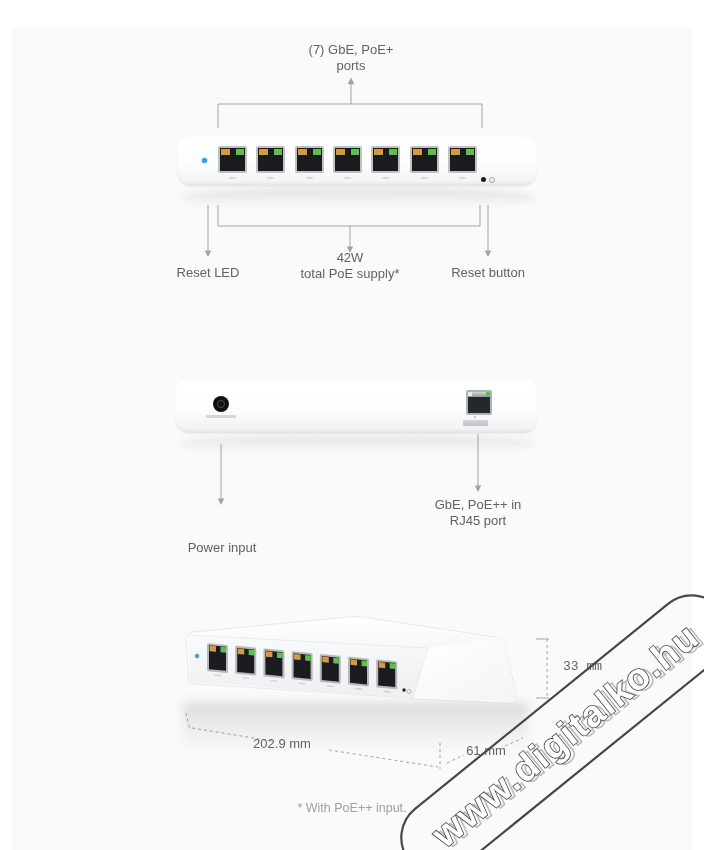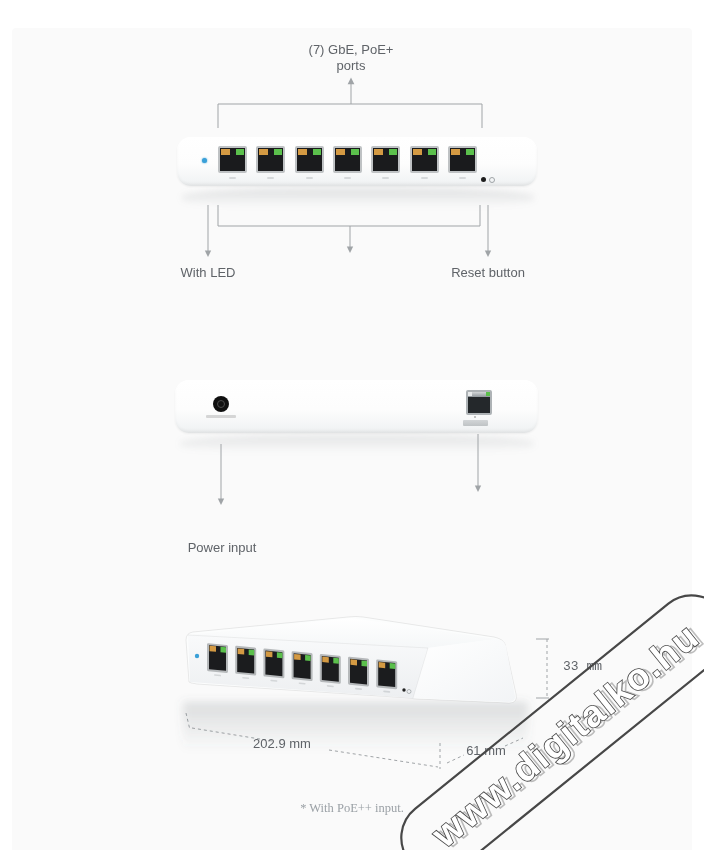--- a/index.html
+++ b/index.html
@@ -141,36 +141,44 @@
         <div class="port" style="left: 192px;"></div>
         <span class="port-mark" style="left: 203px;"></span>
         <div class="port" style="left: 230px;"></div>
         <span class="port-mark" style="left: 241px;"></span>
       </div>
     <span class="reset-dot"></span>
     <span class="reset-ring"></span>
   </div>
   <div class="reflection refl-front"></div>
 
-  <div class="label" style="left:208px;top:249px;">With LED</div>
+  <div class="label" style="left:208px;top:249px;">Reset LED</div>
+  <div class="label" style="left:350px;top:234px;">
+    <div>42W</div>
+    <div>total PoE supply*</div>
+  </div>
   <div class="label" style="left:488px;top:249px;">Reset button</div>
 
   <div class="device device-back">
     <span class="power-jack"></span>
     <span class="jack-smudge"></span>
     <div class="back-port">
       <span class="w"></span>
       <span class="g"></span>
     </div>
     <span class="back-dot"></span>
     <span class="back-badge"></span>
   </div>
   <div class="reflection refl-back"></div>
 
   <div class="label" style="left:222px;top:524px;">Power input</div>
+  <div class="label" style="left:478px;top:481px;">
+    <div>GbE, PoE++ in</div>
+    <div>RJ45 port</div>
+  </div>
 
   <svg class="iso" width="704" height="850">
     <defs>
       <linearGradient id="gTop" x1="0" y1="0" x2="0" y2="1">
         <stop offset="0" stop-color="#ffffff"></stop>
           <stop offset="1" stop-color="#f5f7f8"></stop>
       </linearGradient>
       <linearGradient id="gFront" x1="0" y1="0" x2="0" y2="1">
         <stop offset="0" stop-color="#f9fafb"></stop>
           <stop offset="1" stop-color="#edeff1"></stop>
@@ -241,21 +249,21 @@
       </g>
 
     <circle cx="404" cy="674" r="1.7" fill="#222"></circle>
     <circle cx="409" cy="675.5" r="2" fill="none" stroke="#9fa4a7" stroke-width="0.8"></circle>
   </svg>
 
   <div class="label left-align" style="left:563px;top:643px;font-family:Liberation Mono, monospace;">33 mm</div>
   <div class="label" style="left:282px;top:720px;">202.9 mm</div>
   <div class="label" style="left:486px;top:727px;">61 mm</div>
 
-  <div class="label footnote" style="left:352px;top:784px;font-family:Liberation Serif, serif;">* With PoE++ input.</div>
+  <div class="label footnote" style="left:352px;top:784px;">* With PoE++ input.</div>
 
   <svg class="watermark" width="704" height="850">
     <g transform="translate(565,719) rotate(-39)">
       <rect class="wm-capsule" x="-200" y="-37" width="400" height="74" rx="37"></rect>
       <text class="wm-text-shadow" x="3" y="16" text-anchor="middle" textLength="330">www.digitalko.hu</text>
       <text class="wm-text" x="0" y="13" text-anchor="middle" textLength="330">www.digitalko.hu</text>
     </g>
   </svg>
 </div>
 

